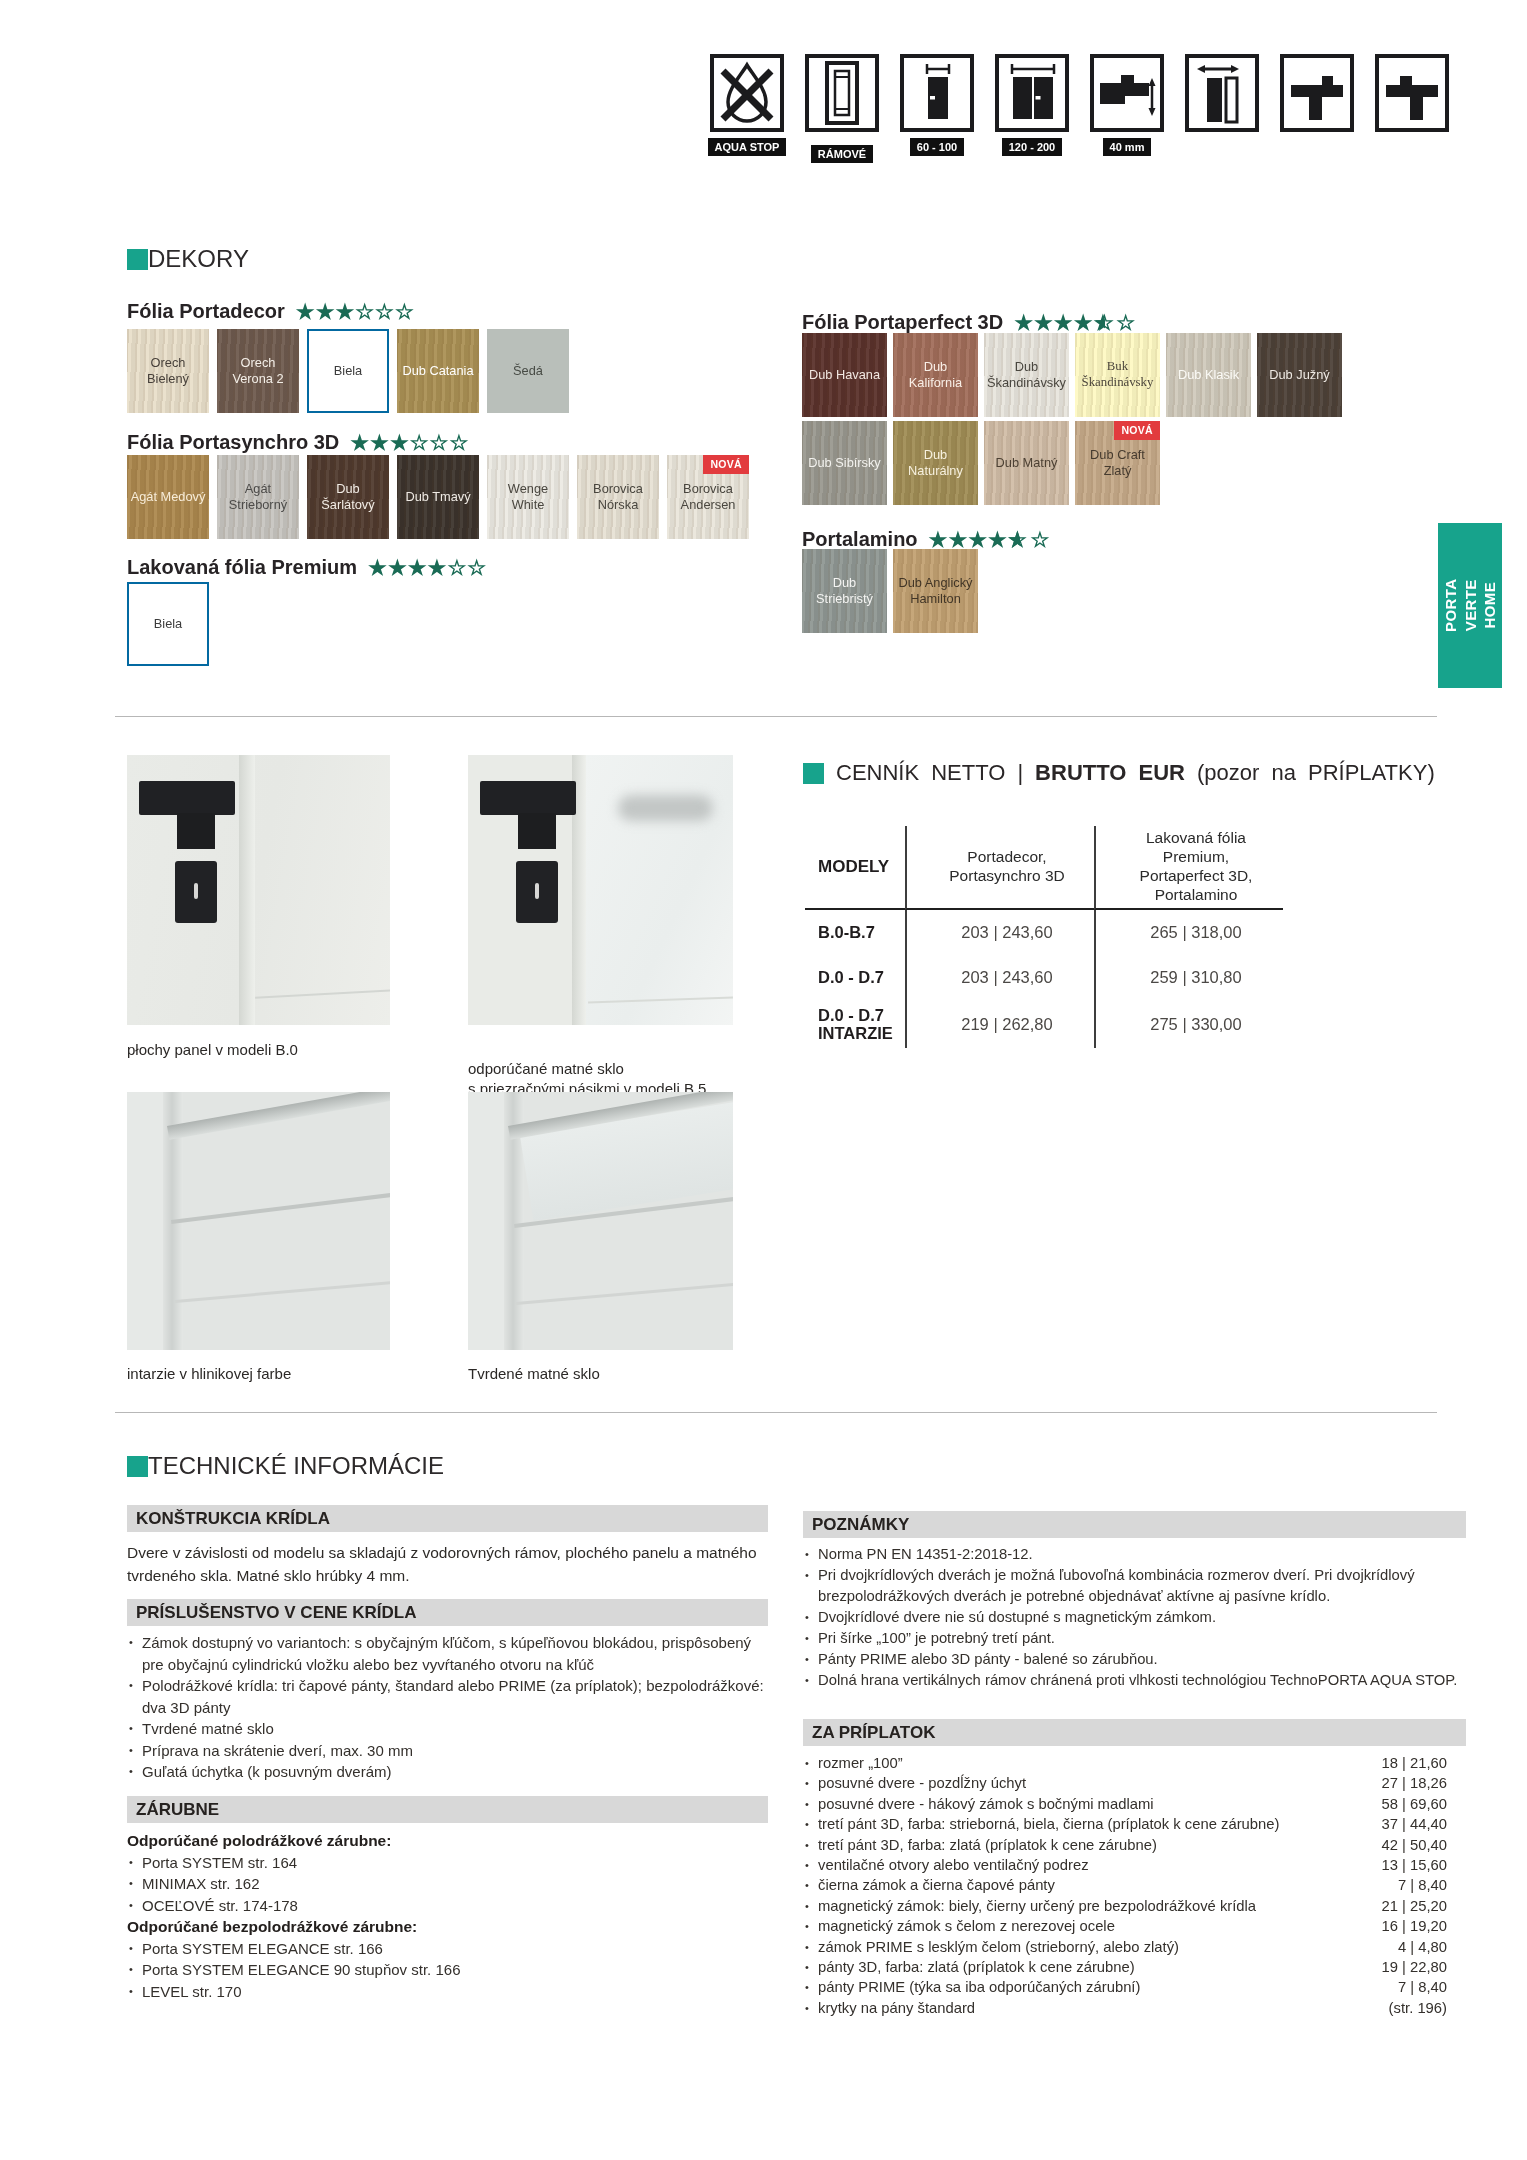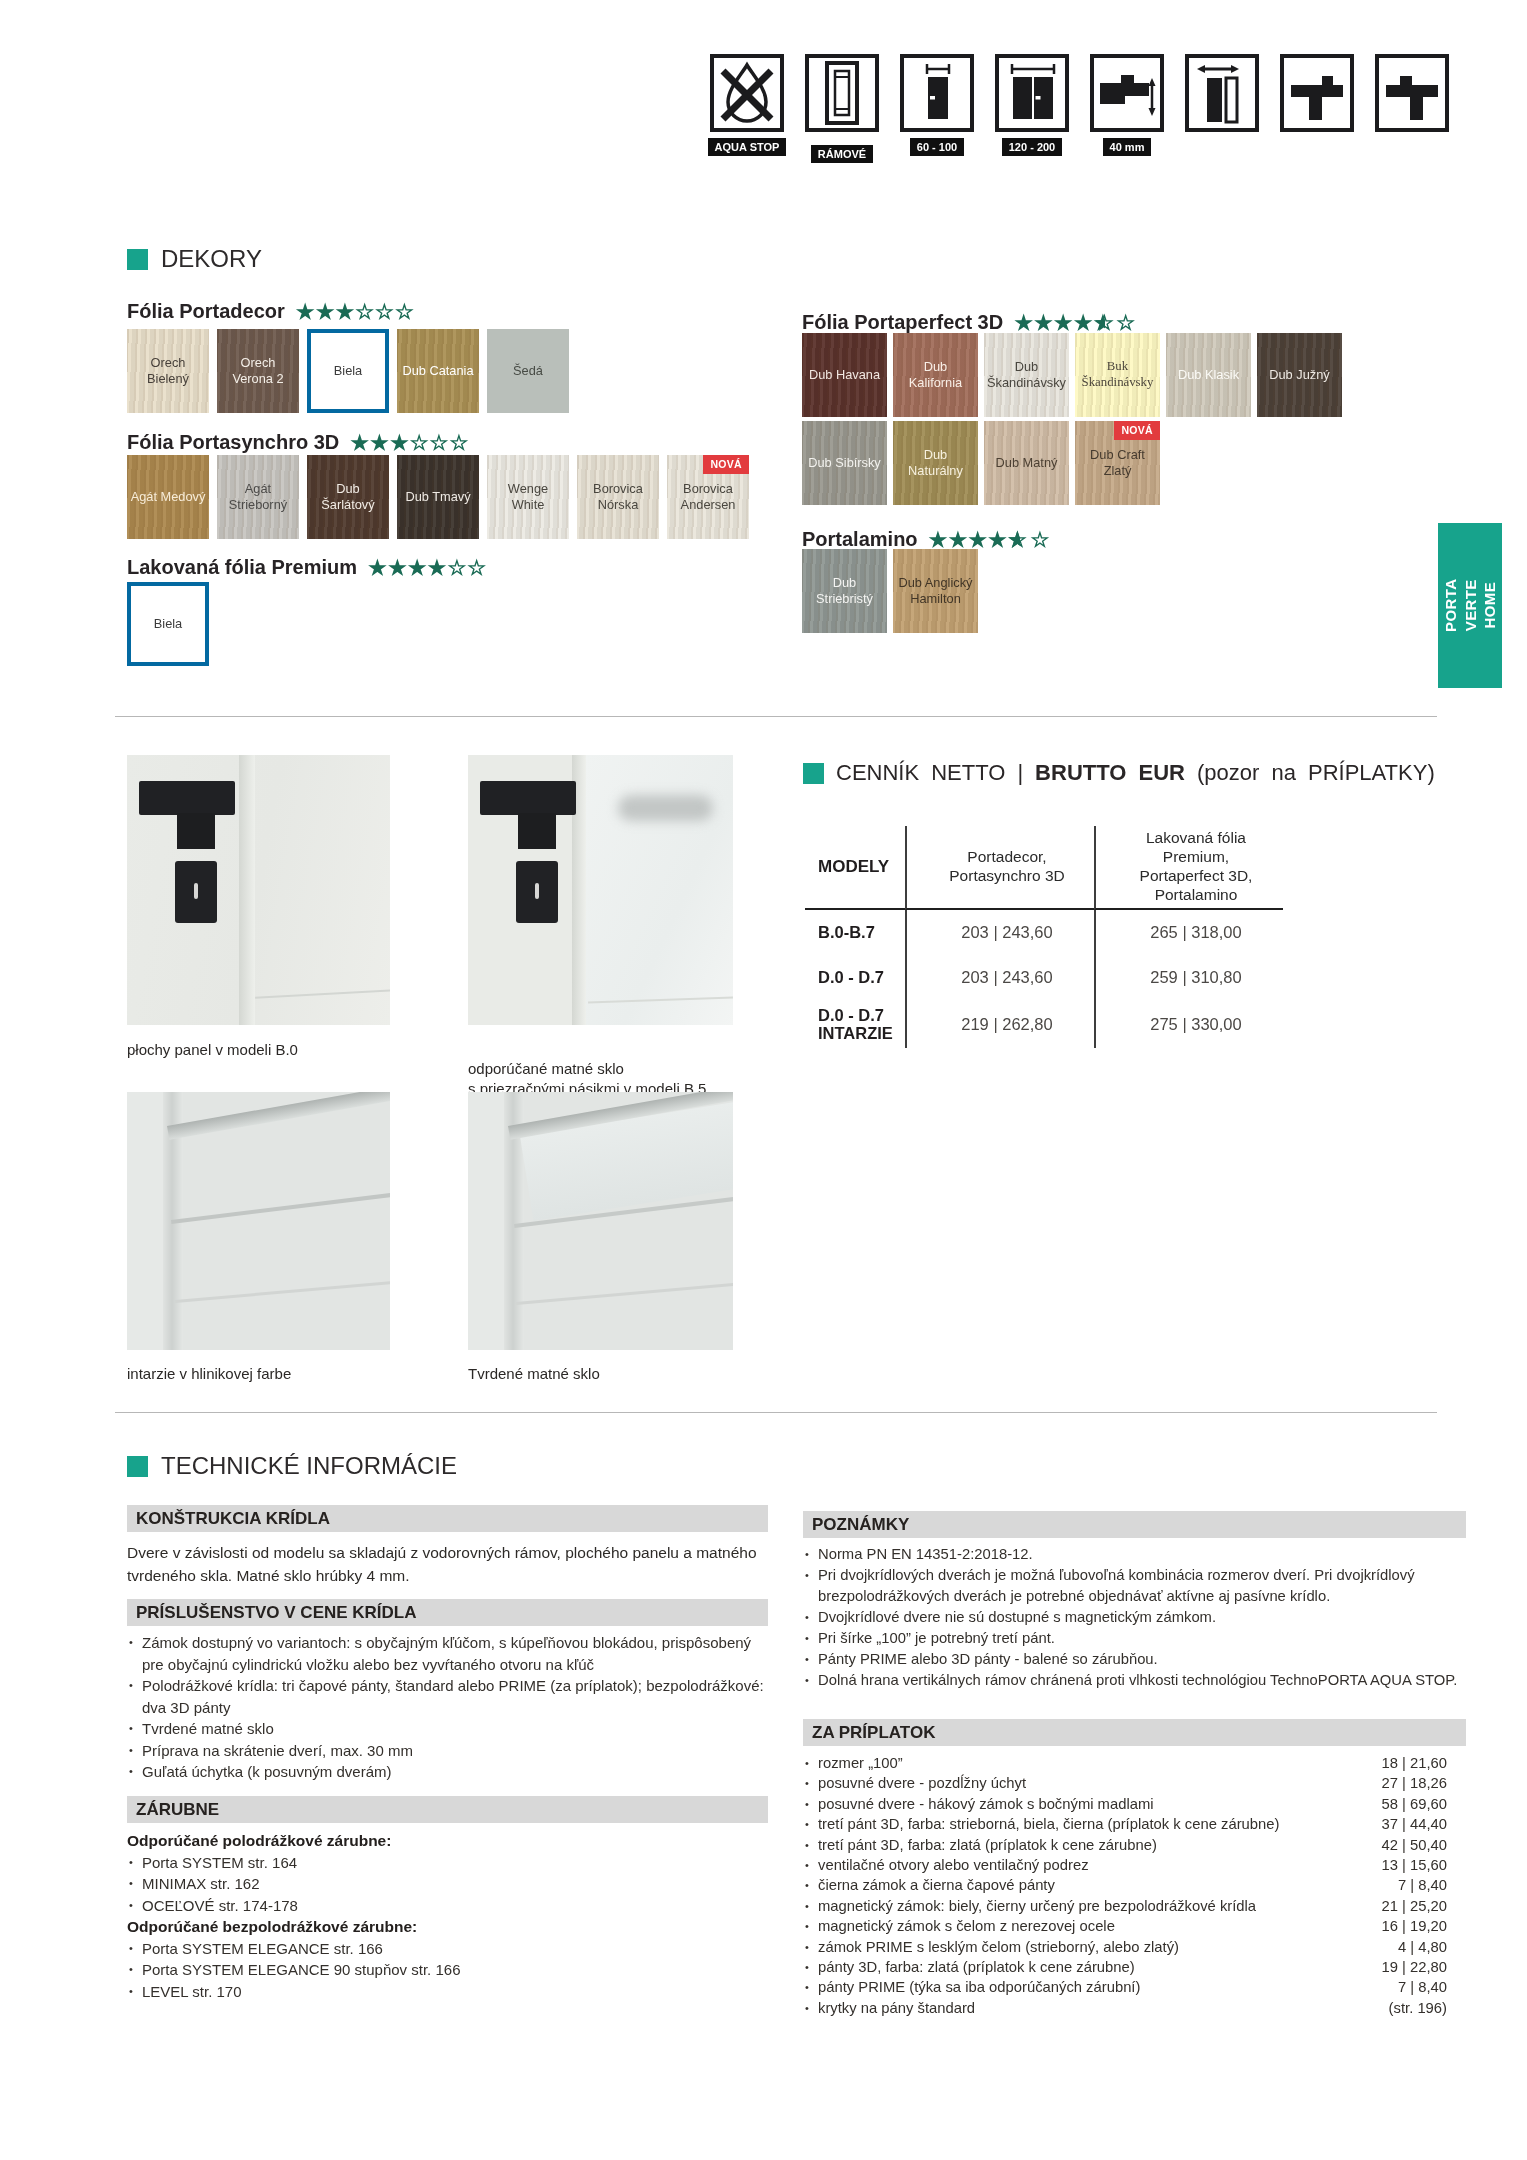--- a/index.html
+++ b/index.html
@@ -9,35 +9,35 @@
   
   .icons{position:absolute;left:710px;top:54px;display:flex;gap:21px;}
   .icon-cell{width:74px;display:flex;flex-direction:column;align-items:center;}
   .icon-box{width:74px;height:78px;border:4px solid #1b1b1d;background:#fff;box-sizing:border-box;
             display:flex;align-items:center;justify-content:center;}
   .icon-label{margin-top:6px;background:#101010;color:#fff;font-size:11px;font-weight:bold;
               padding:3px 7px;white-space:nowrap;}
   .icon-label.lower{margin-top:13px;}
 
   
-  .sec-head{position:absolute;display:flex;align-items:center;gap:13px;font-size:24px;color:#2d2a2b;}
+  .sec-head{position:absolute;display:flex;align-items:center;font-size:24px;color:#2d2a2b;}
   .sq{width:21px;height:21px;display:inline-block;}
 
   
   .grp-title{position:absolute;display:flex;align-items:center;gap:11px;
              font-size:20px;font-weight:bold;color:#272325;}
   .stars{font-size:21px;letter-spacing:1px;display:inline-flex;line-height:1;}
   .sh{position:relative;display:inline-block;width:1.08em;}
   .sh .hf{position:absolute;left:0;top:0;width:0.56em;overflow:hidden;}
   .swrow{position:absolute;display:flex;gap:8px;}
   .swrow.tight{gap:6px;}
   .sw{position:relative;width:82px;height:84px;display:flex;align-items:center;justify-content:center;
       text-align:center;font-size:12.8px;line-height:1.22;overflow:hidden;}
   .sw.w85{width:85px;}
-  .sw.bordered{border:4px solid #0369a1;box-sizing:border-box;}
+  .sw.bordered{border:2px solid #0369a1;box-sizing:border-box;}
   .sw.wood::before{content:"";position:absolute;inset:0;
       background:repeating-linear-gradient(92deg,rgba(66,44,22,0.11) 0 2px,rgba(255,255,255,0.06) 2px 5px,rgba(0,0,0,0.05) 5px 9px);}
   .sw .swl{position:relative;z-index:2;padding:0 3px;}
   .nova{position:absolute;top:0;right:0;color:#fff;font-size:10.5px;font-weight:bold;
         padding:3px 7px;z-index:3;letter-spacing:0.3px;}
 
   
   .vtab{position:absolute;left:1438px;top:523px;width:64px;height:165px;
         display:flex;align-items:center;justify-content:center;}
   .vtab-in{width:165px;transform:rotate(-90deg);text-align:center;color:#fff;

